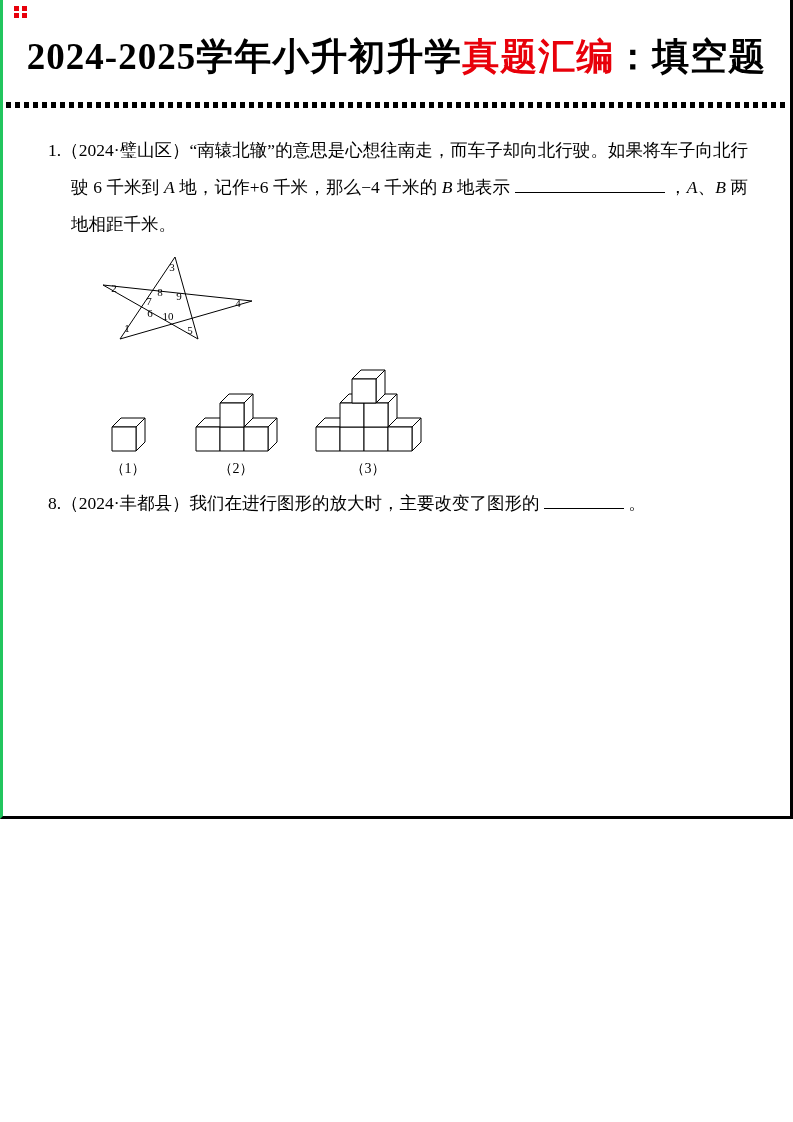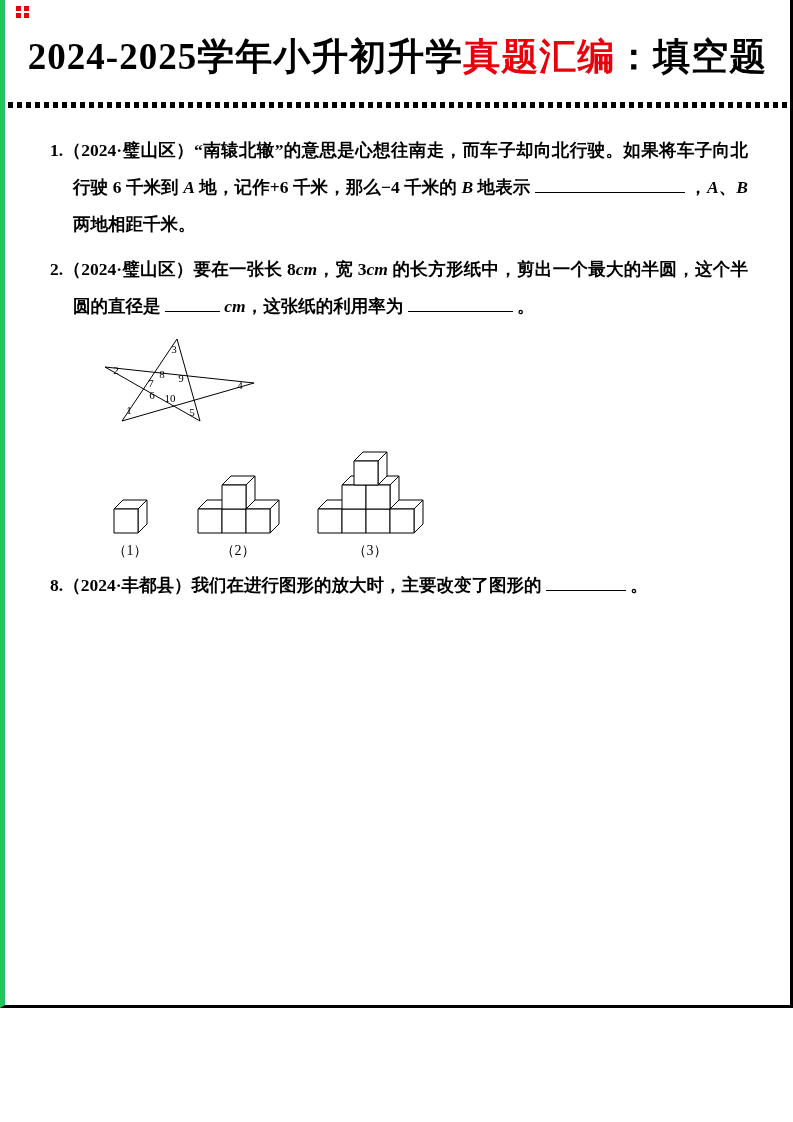--- a/index.html
+++ b/index.html
@@ -1,22 +1,22 @@
 <!DOCTYPE html>
 <html style="--accent-red: #e8000a;"><head>
 <meta charset="utf-8">
 <style>
   * { box-sizing: border-box; }
   html, body { margin: 0; padding: 0; background: #fff; }
   .page {
     position: relative;
     width: 793px;
-    height: 1008px;
+    height: 819px;
     background: #fff;
-    border-left: 5px solid #22c55e;
+    border-left: 3px solid #22c55e;
     border-right: 3px solid #000;
     border-bottom: 3px solid #000;
     font-family: "Liberation Serif", "DejaVu Serif", serif;
     color: #000;
     overflow: hidden;
   }
   .corner-mark {
     position: absolute; top: 6px; left: 11px;
     width: 5px; height: 5px; background: var(--accent-red);
     box-shadow: 8px 0 0 var(--accent-red), 0 7px 0 var(--accent-red), 8px 7px 0 var(--accent-red);
@@ -35,21 +35,20 @@
     margin: 20px 3px 0;
     background: repeating-linear-gradient(90deg, #000 0 5px, transparent 5px 9px);
   }
   .questions { margin: 24px 42px 0 45px; font-size: 17.5px; }
   .q {
     margin: 0 0 8px;
     padding-left: 23px;
     text-indent: -23px;
     line-height: 37px;
     text-align: justify;
-    font-weight: bold;
   }
   .q i { font-style: italic; }
   .blank {
     display: inline-block;
     height: 1.05em;
     border-bottom: 1px solid #000;
     vertical-align: baseline;
   }
   sup { font-size: 0.62em; }
   .figure { margin: 2px 0 6px 52px; }
@@ -66,21 +65,20 @@
 
   <div class="corner-mark"></div>
 
   <h1 class="title"><span>2024-2025学年小升初升学</span><span class="red">真题汇编</span><span>：填空题</span></h1>
 
   <div class="dotted-rule"></div>
 
   <div class="questions">
 
     <p class="q">1.（2024·璧山区）“南辕北辙”的意思是心想往南走，而车子却向北行驶。如果将车子向北行驶 6 千米到 <i>A</i> 地，记作+6 千米，那么−4 千米的 <i>B</i> 地表示 <span class="blank" style="width: 150px;"></span> ，<i>A</i>、<i>B</i> 两地相距千米。</p>
-    <p class="q">2.（2024·璧山区）要在一张长 8<i>cm</i>，宽 3<i>cm</i> 的长方形纸中，剪出一个最大的半圆，这个半圆的直径是 <span class="blank" style="width: 55px;"></span> <i>cm</i>，这张纸的利用率为 <span class="blank" style="width: 105px;"></span> 。</p>
 
     <div class="figure">
       <svg width="172" height="94" viewBox="0 0 172 94">
         <g class="fig-line">
           <polyline points="75,6 98,88"></polyline>
           <polyline points="98,88 3,34"></polyline>
           <polyline points="3,34 152,50"></polyline>
           <polyline points="152,50 20,88"></polyline>
           <polyline points="20,88 75,6"></polyline>
         </g>

